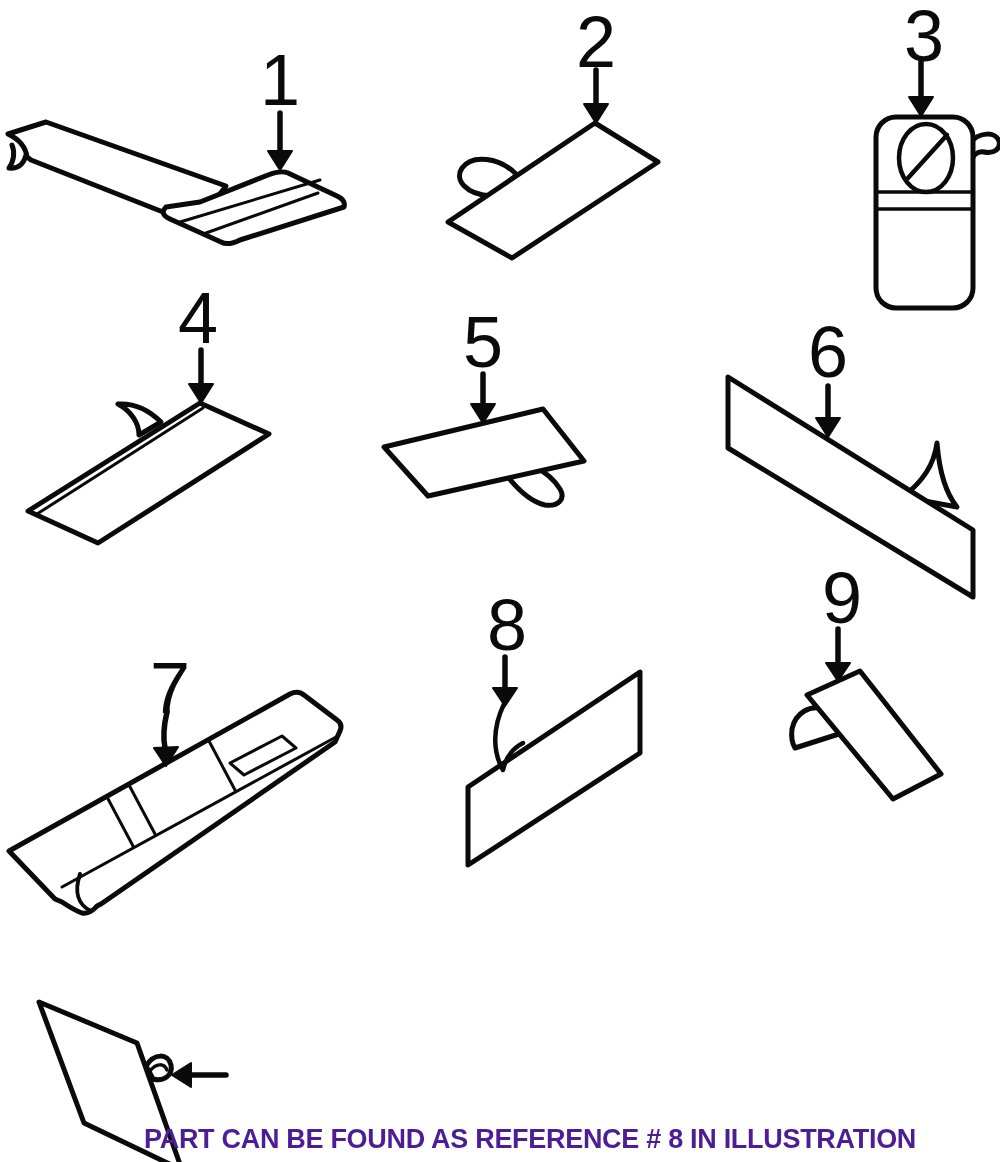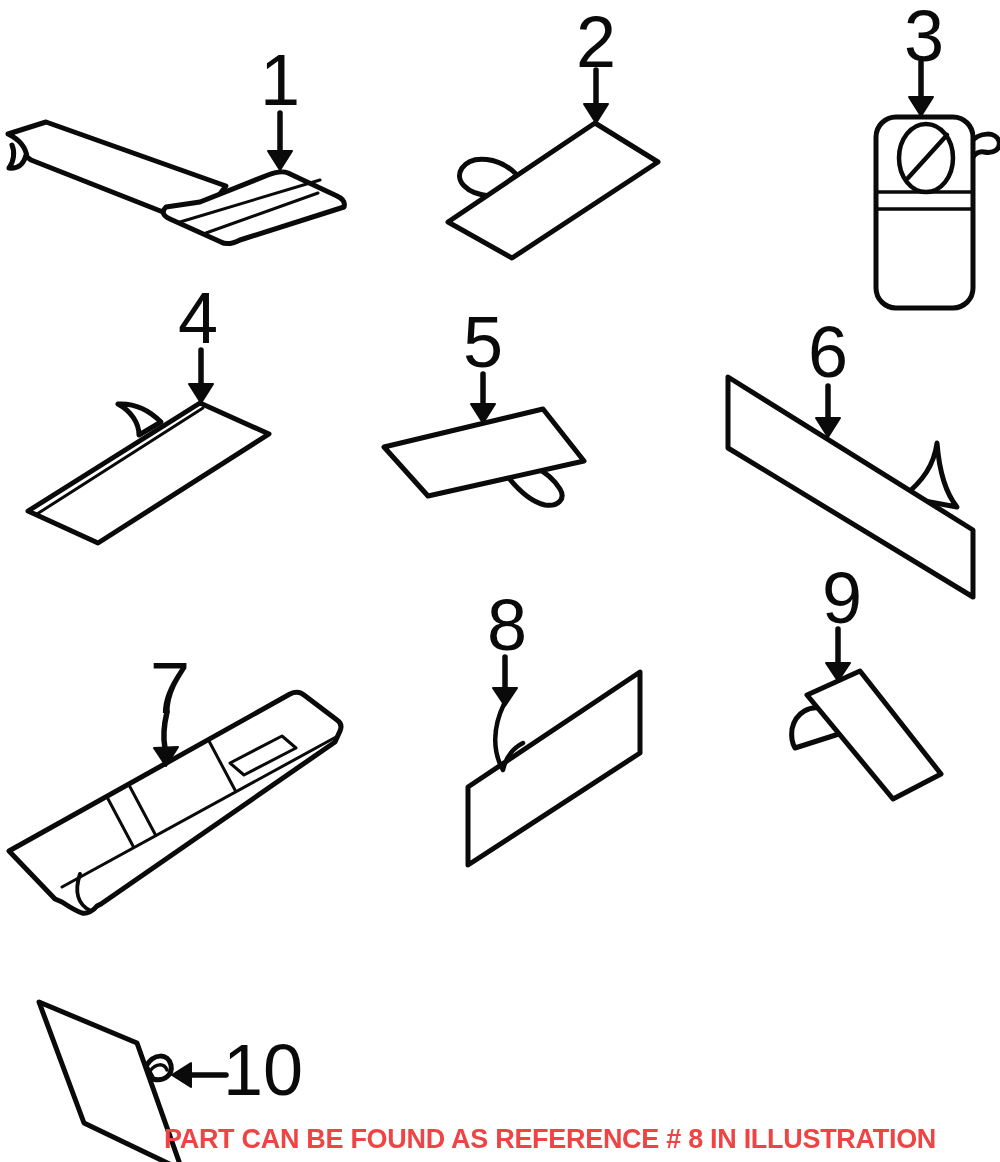--- a/index.html
+++ b/index.html
@@ -17,27 +17,27 @@
     font-family:"Liberation Sans", sans-serif;
     font-size:72px;
     font-weight:400;
     color:#0a0a0a;
     line-height:1;
     white-space:nowrap;
     user-select:none;
   }
   #ref-note{
     position:absolute;
-    left:164px;
+    left:144px;
     top:1124px;
     font-family:"Liberation Sans", sans-serif;
     font-size:27px;
     font-weight:bold;
     letter-spacing:-0.3px;
-    color:#ef4444;
+    color:#4c1d95;
     white-space:nowrap;
   }
 </style>
 </head>
 <body>
 
 <div id="stage">
 
   <svg id="diagram-svg" width="1000" height="1162" viewBox="0 0 1000 1162" fill="none" stroke="#0a0a0a" stroke-width="5" stroke-linecap="round" stroke-linejoin="round">
 
@@ -152,17 +152,16 @@
 
   <div class="callout-num" style="left:280px;top:80px">1</div>
   <div class="callout-num" style="left:596px;top:42px">2</div>
   <div class="callout-num" style="left:924px;top:36px">3</div>
   <div class="callout-num" style="left:198px;top:318px">4</div>
   <div class="callout-num" style="left:483px;top:342px">5</div>
   <div class="callout-num" style="left:828px;top:352px">6</div>
   <div class="callout-num" style="left:170px;top:688px">7</div>
   <div class="callout-num" style="left:507px;top:625px">8</div>
   <div class="callout-num" style="left:842px;top:598px">9</div>
-  <div class="callout-num" style="left:263px;top:1070px">10</div>
 
   <div id="ref-note">PART CAN BE FOUND AS REFERENCE # 8 IN ILLUSTRATION</div>
 
 </div>
 
 </body></html>

